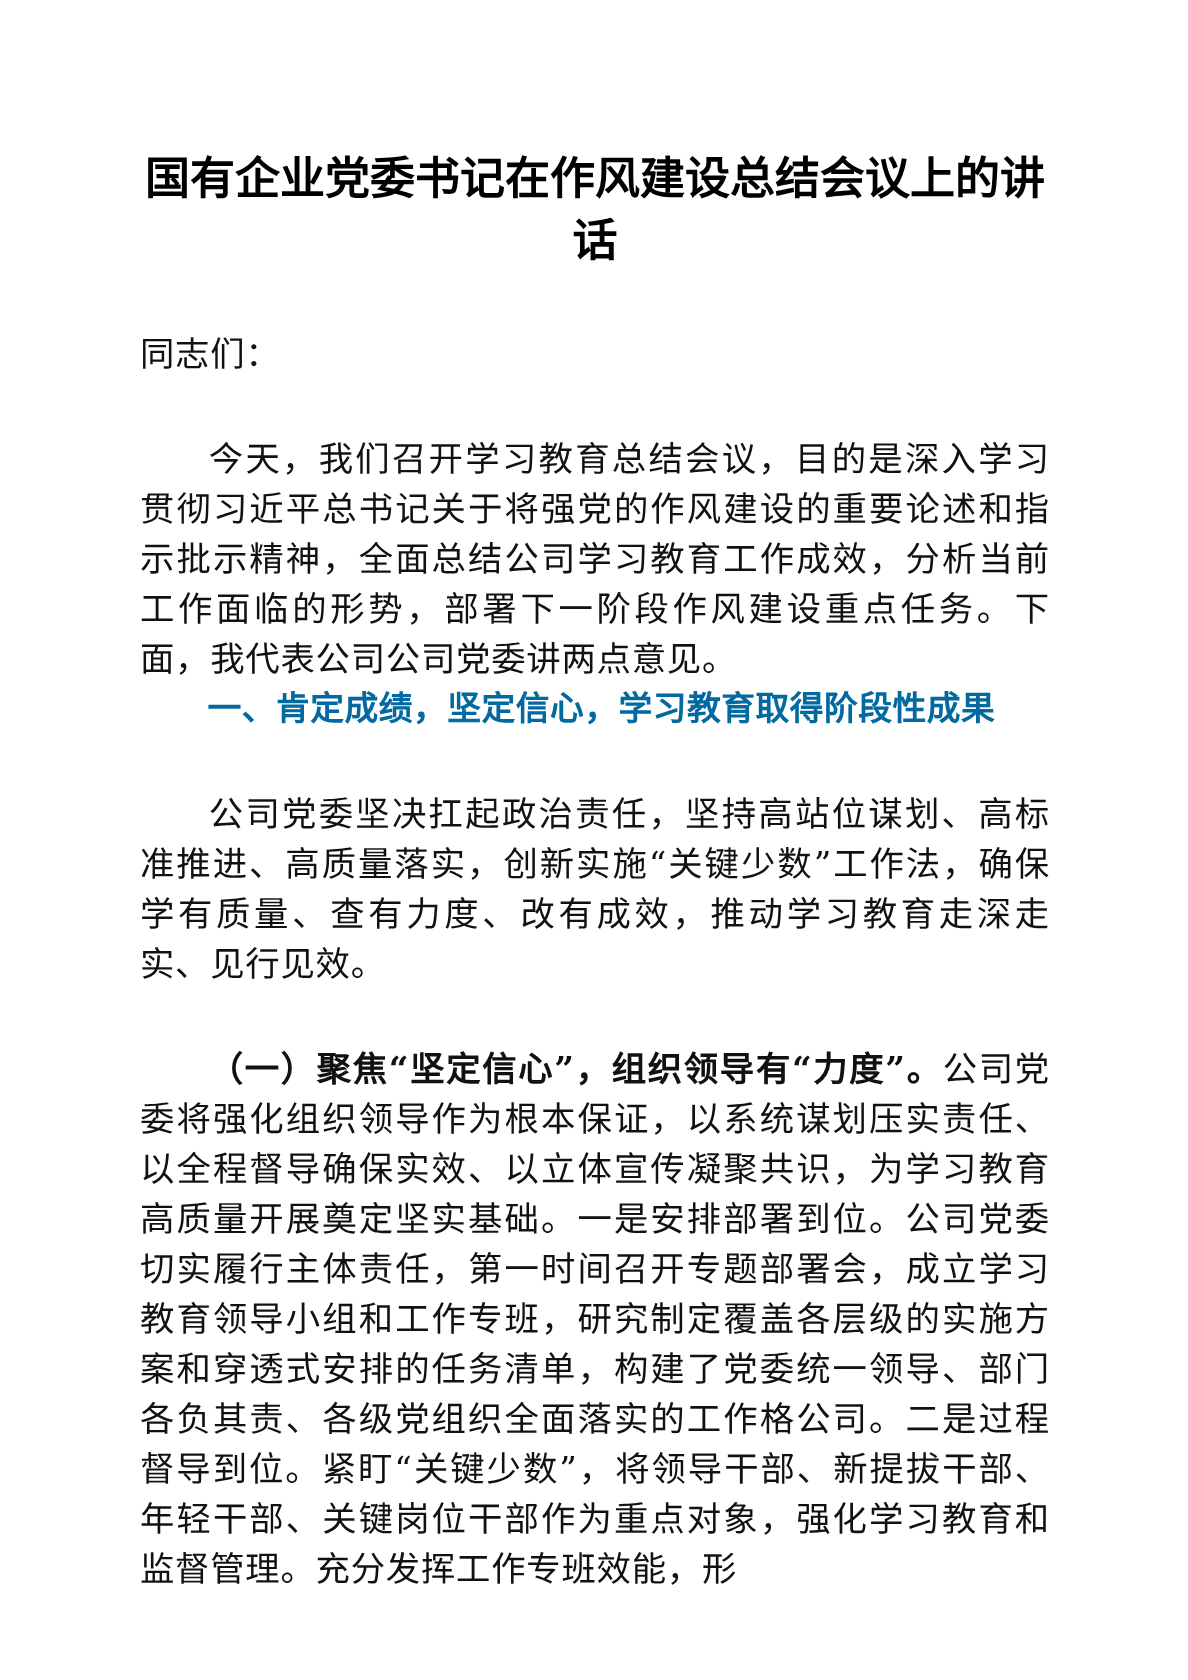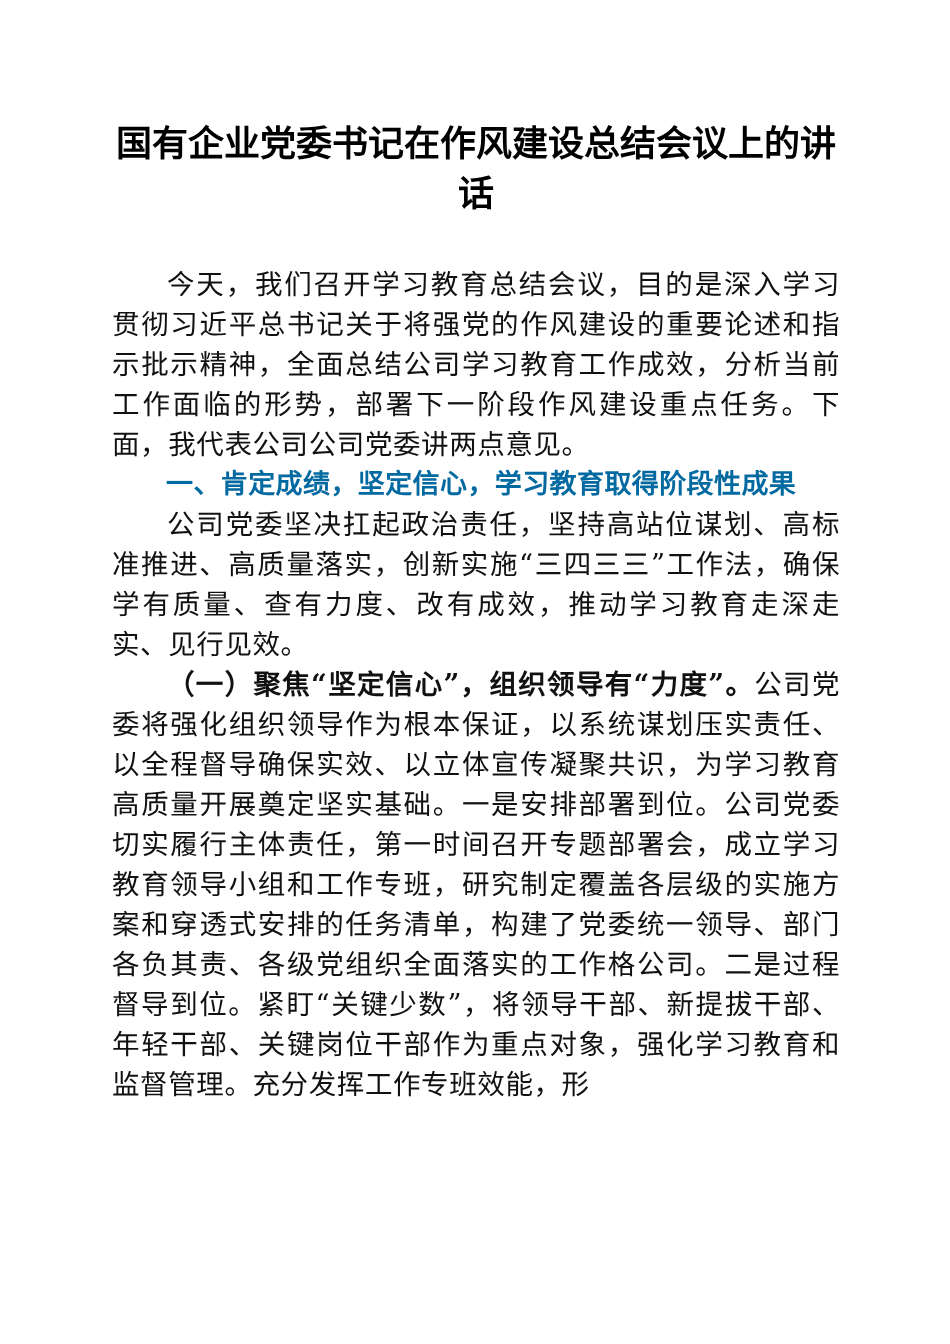--- a/index.html
+++ b/index.html
@@ -45,20 +45,21 @@
     color: #111111;
     margin: 0;
     padding: 0;
     text-align: justify;
     text-justify: inter-ideograph;
     letter-spacing: 0.6px;
     word-break: break-all;
   }
   p.indent {
     text-indent: 2em;
+    margin-top: 44px;
   }
   p.salutation {
     text-indent: 0;
   }
   h2.section-heading {
     font-family: "DejaVu Sans", "Liberation Sans", sans-serif;
     font-weight: bold;
     font-size: 27px;
     line-height: 40px;
     color: #0369a1;
@@ -74,23 +75,24 @@
 </head>
 <body>
 
 <div class="page">
   <div class="doc-body">
 
     <h1 class="doc-title">国有企业党委书记在作风建设总结会议上的讲话</h1>
 
     <div class="spacer-after-title"></div>
 
+    <p class="para salutation"><span>同志们：</span></p>
 
     <p class="para indent">今天，我们召开学习教育总结会议，目的是深入学习贯彻习近平总书记关于将强党的作风建设的重要论述和指示批示精神，全面总结公司学习教育工作成效，分析当前工作面临的形势，部署下一阶段作风建设重点任务。下面，我代表公司公司党委讲两点意见。</p>
 
     <h2 class="section-heading">一、肯定成绩，坚定信心，学习教育取得阶段性成果</h2>
 
-    <p class="para indent">公司党委坚决扛起政治责任，坚持高站位谋划、高标准推进、高质量落实，创新实施“三四三三”工作法，确保学有质量、查有力度、改有成效，推动学习教育走深走实、见行见效。</p>
+    <p class="para indent">公司党委坚决扛起政治责任，坚持高站位谋划、高标准推进、高质量落实，创新实施“关键少数”工作法，确保学有质量、查有力度、改有成效，推动学习教育走深走实、见行见效。</p>
 
     <p class="para indent"><span class="lead-bold">（一）聚焦“坚定信心”，组织领导有“力度”。</span><span>公司党委将强化组织领导作为根本保证，以系统谋划压实责任、以全程督导确保实效、以立体宣传凝聚共识，为学习教育高质量开展奠定坚实基础。一是安排部署到位。公司党委切实履行主体责任，第一时间召开专题部署会，成立学习教育领导小组和工作专班，研究制定覆盖各层级的实施方案和穿透式安排的任务清单，构建了党委统一领导、部门各负其责、各级党组织全面落实的工作格公司。二是过程督导到位。紧盯“关键少数”，将领导干部、新提拔干部、年轻干部、关键岗位干部作为重点对象，强化学习教育和监督管理。充分发挥工作专班效能，形</span></p>
 
   </div>
 </div>
 
 </body></html>

